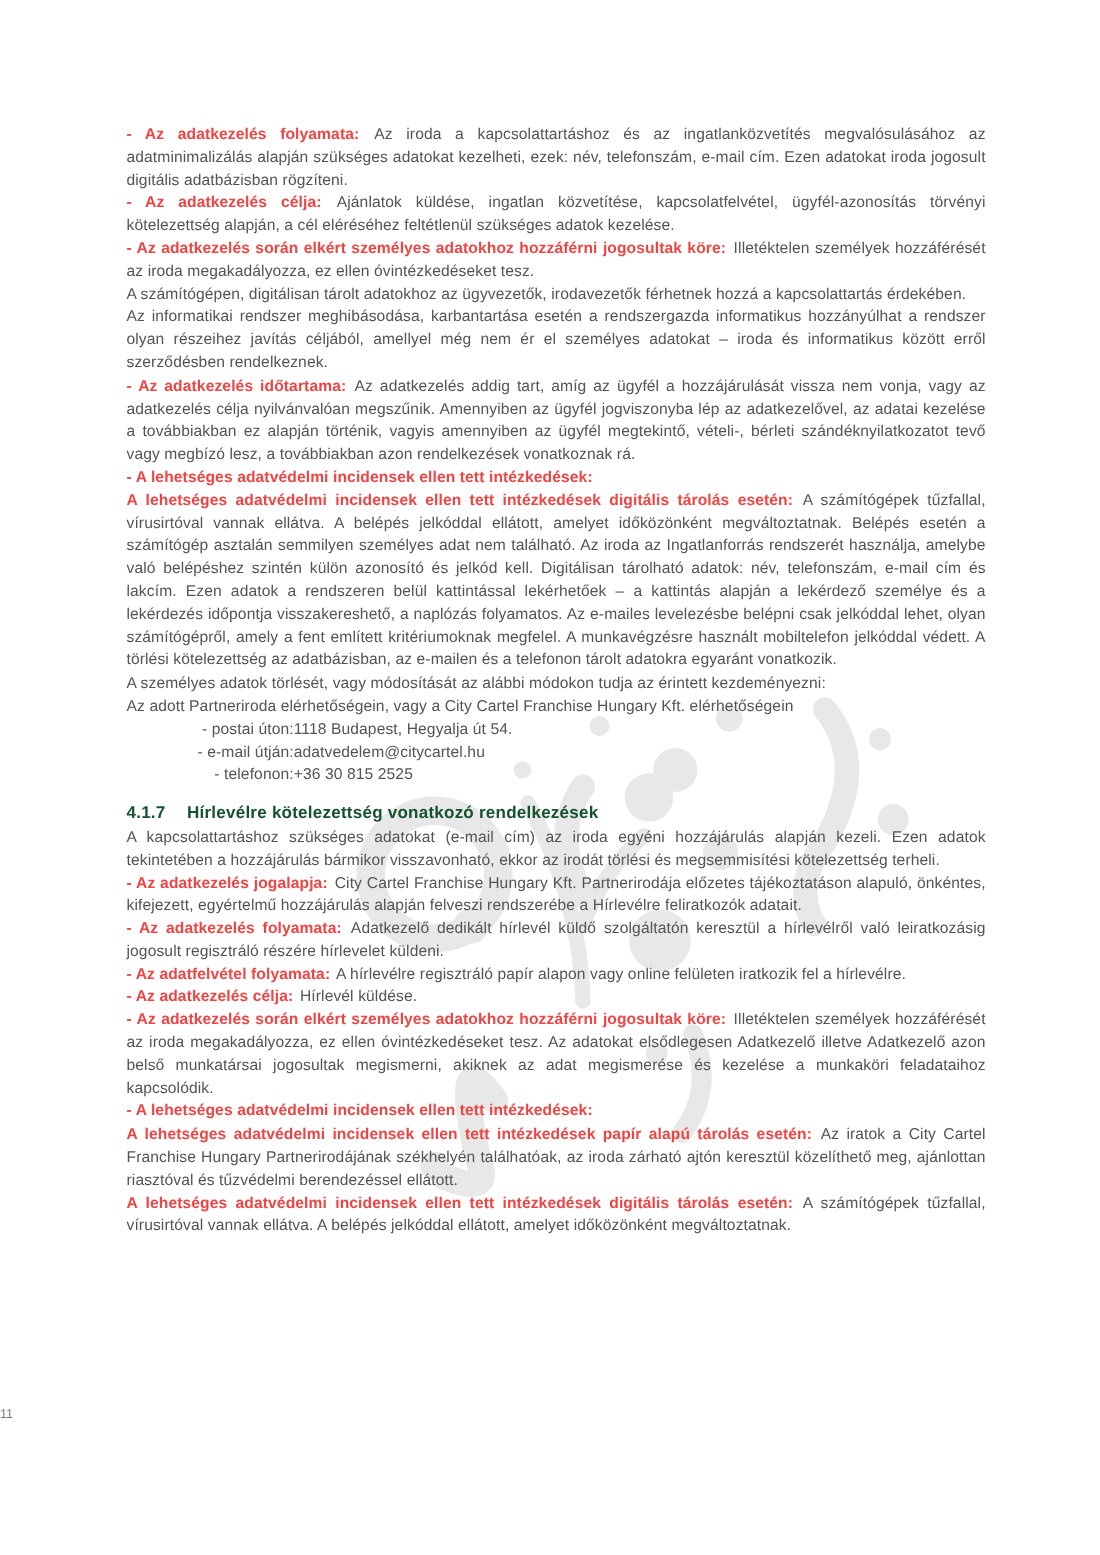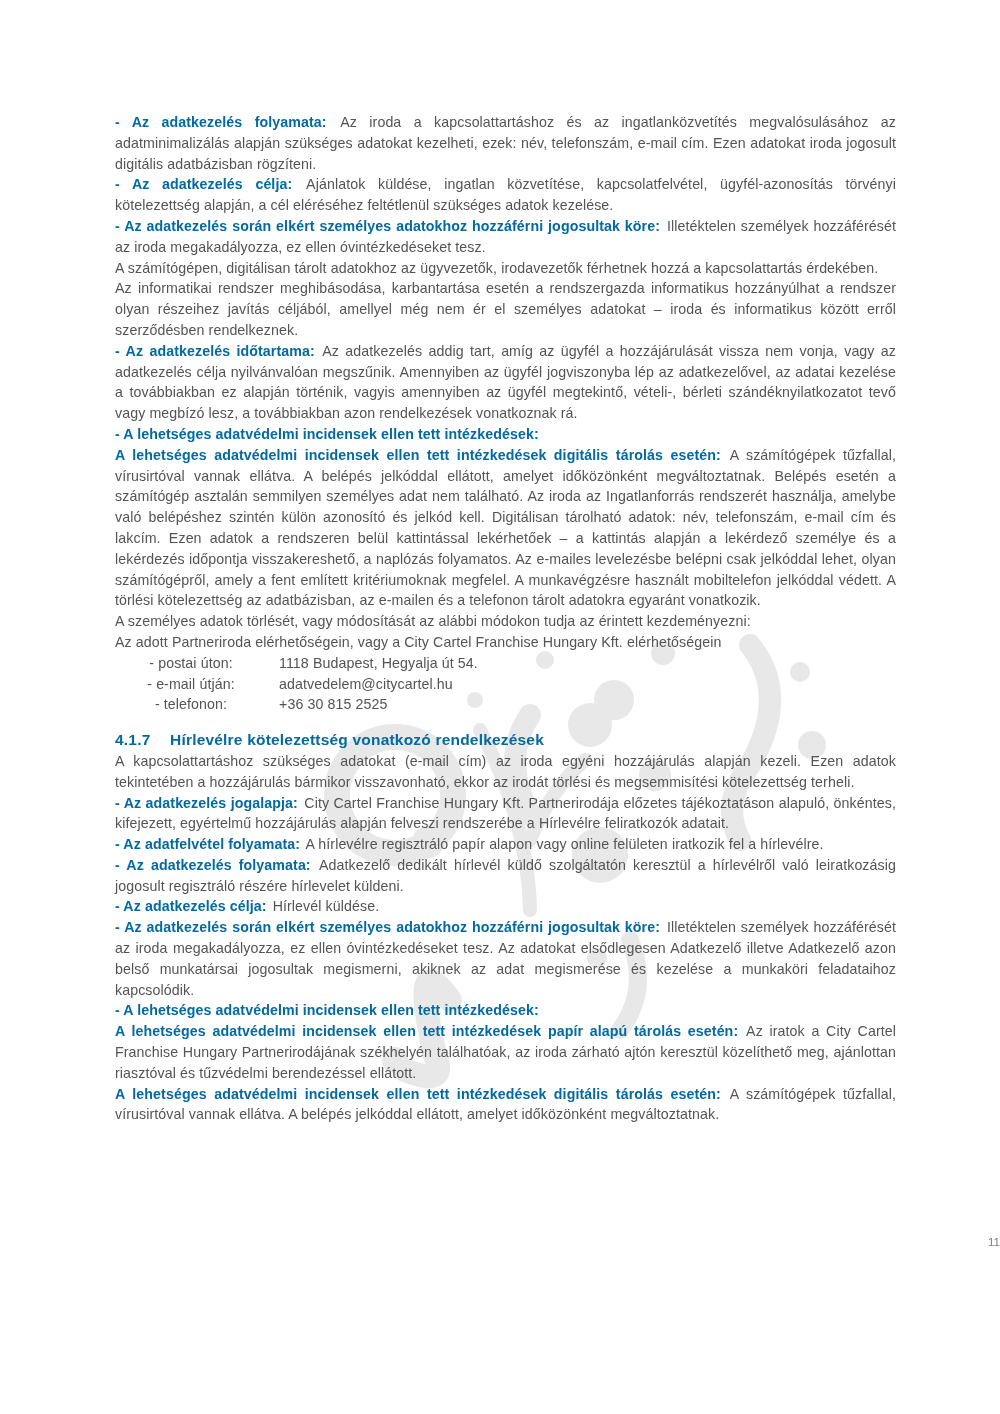--- a/index.html
+++ b/index.html
@@ -28,41 +28,41 @@
     z-index: 1;
     color: #545454;
     font-size: 14.2px;
     line-height: 20.8px;
     letter-spacing: 0.1px;
     text-align: justify;
   }
   .content p { margin: 0; }
   .lead {
     font-weight: bold;
-    color: #0369a1;
+    color: #ef4444;
     padding-right: 2px;
   }
-  .contact-row { display: flex; text-align: center; gap: 12px; }
+  .contact-row { display: flex; text-align: right; }
   .contact-label { flex: 0 0 152px; }
   .section-heading {
     display: flex;
     margin-top: 15px;
     font-weight: bold;
-    color: #0369a1;
+    color: #14532d;
     font-size: 15.5px;
     letter-spacing: 0.2px;
     text-align: left;
   }
   .section-number { flex: 0 0 55px; }
   .page-number {
     position: absolute;
     left: 0;
     right: 0;
-    top: 1236px;
-    text-align: right;
+    top: 1280px;
+    text-align: left;
     color: #7d7d7d;
     font-size: 11.5px;
     z-index: 1;
   }
 </style>
 </head>
 <body>
 
 <div class="page">
 
@@ -118,22 +118,22 @@
       <span>+36 30 815 2525</span>
     </div>
 
     <div class="section-heading">
       <span class="section-number">4.1.7</span>
       <span>Hírlevélre kötelezettség vonatkozó rendelkezések</span>
     </div>
 
     <p><span>A kapcsolattartáshoz szükséges adatokat (e-mail cím) az iroda egyéni hozzájárulás alapján kezeli. Ezen adatok tekintetében a hozzájárulás bármikor visszavonható, ekkor az irodát törlési és megsemmisítési kötelezettség terheli.</span></p>
     <p><strong class="lead">- Az adatkezelés jogalapja:</strong> <span>City Cartel Franchise Hungary Kft. Partnerirodája előzetes tájékoztatáson alapuló, önkéntes, kifejezett, egyértelmű hozzájárulás alapján felveszi rendszerébe a Hírlevélre feliratkozók adatait.</span></p>
+    <p><strong class="lead">- Az adatkezelés folyamata:</strong> <span>Adatkezelő dedikált hírlevél küldő szolgáltatón keresztül a hírlevélről való leiratkozásig jogosult regisztráló részére hírlevelet küldeni.</span></p>
     <p><strong class="lead">- Az adatfelvétel folyamata:</strong> <span>A hírlevélre regisztráló papír alapon vagy online felületen iratkozik fel a hírlevélre.</span></p>
-    <p><strong class="lead">- Az adatkezelés folyamata:</strong> <span>Adatkezelő dedikált hírlevél küldő szolgáltatón keresztül a hírlevélről való leiratkozásig jogosult regisztráló részére hírlevelet küldeni.</span></p>
     <p><strong class="lead">- Az adatkezelés célja:</strong> <span>Hírlevél küldése.</span></p>
     <p><strong class="lead">- Az adatkezelés során elkért személyes adatokhoz hozzáférni jogosultak köre:</strong> <span>Illetéktelen személyek hozzáférését az iroda megakadályozza, ez ellen óvintézkedéseket tesz. Az adatokat elsődlegesen Adatkezelő illetve Adatkezelő azon belső munkatársai jogosultak megismerni, akiknek az adat megismerése és kezelése a munkaköri feladataihoz kapcsolódik.</span></p>
     <p><strong class="lead">- A lehetséges adatvédelmi incidensek ellen tett intézkedések:</strong></p>
     <p><strong class="lead">A lehetséges adatvédelmi incidensek ellen tett intézkedések papír alapú tárolás esetén:</strong> <span>Az iratok a City Cartel Franchise Hungary Partnerirodájának székhelyén találhatóak, az iroda zárható ajtón keresztül közelíthető meg, ajánlottan riasztóval és tűzvédelmi berendezéssel ellátott.</span></p>
     <p><strong class="lead">A lehetséges adatvédelmi incidensek ellen tett intézkedések digitális tárolás esetén:</strong> <span>A számítógépek tűzfallal, vírusirtóval vannak ellátva. A belépés jelkóddal ellátott, amelyet időközönként megváltoztatnak.</span></p>
 
   </div>
 
   <div class="page-number">11</div>
 

